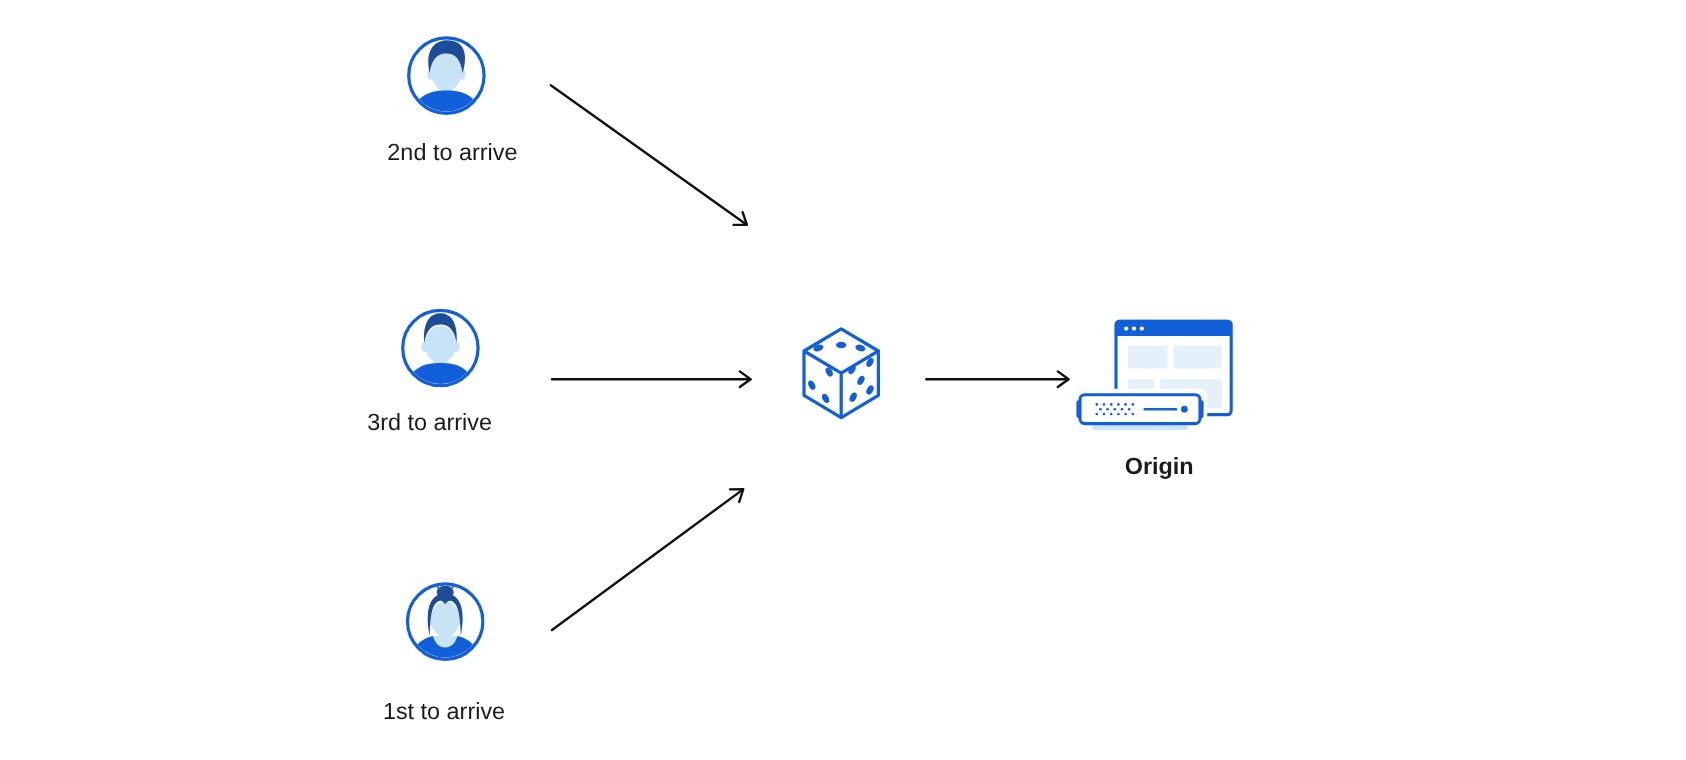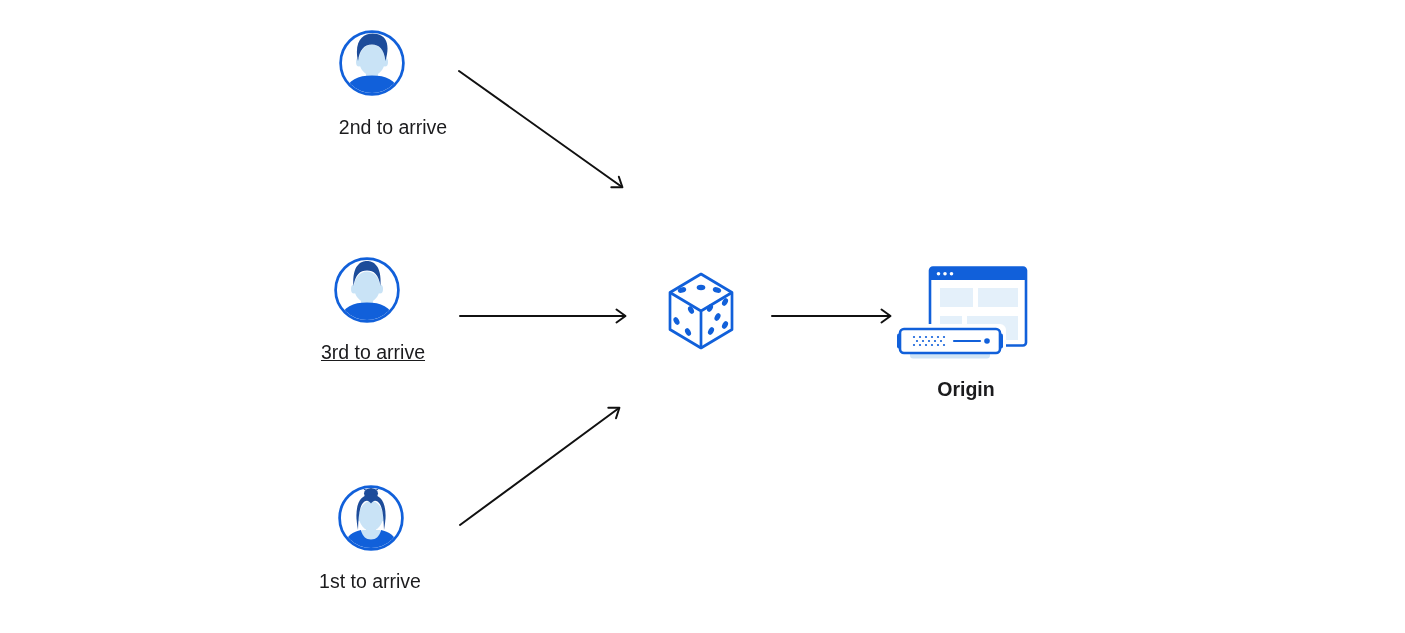--- a/index.html
+++ b/index.html
@@ -48,60 +48,60 @@
     <g clip-path="url(#clipA)">
       <ellipse cx="20" cy="32" rx="3" ry="4.5" fill="var(--skin-light-blue)"></ellipse>
       <ellipse cx="46" cy="32" rx="3" ry="4.5" fill="var(--skin-light-blue)"></ellipse>
       <ellipse cx="33" cy="30" rx="13" ry="15.5" fill="var(--skin-light-blue)"></ellipse>
       <path d="M27,40 h12 v10 h-12 z" fill="var(--skin-light-blue)"></path>
       <path d="M4,66 C8,50 18,45.5 33,45.5 C48,45.5 58,50 62,66 Z" fill="var(--accent-blue)"></path>
       <path d="M19,31 C14,8 27,1.5 38,4 C49,6.5 50.5,17 46.5,31 C45,19 40,14.5 33,14.5 C25,14.5 20.5,20 19,31 Z" fill="var(--hair-navy)"></path>
     </g>
     <circle cx="33" cy="33" r="31.4" fill="none" stroke="var(--accent-blue)" stroke-width="2.7"></circle>
   </svg>
-  <div class="node-label" style="left:377px; top:116px;margin-left:16px;">2nd to arrive</div>
+  <div class="node-label" style="left:377px; top:116px;">2nd to arrive</div>
 
   <svg class="icon" style="left:334px; top:257px;" width="66" height="66" viewBox="0 0 66 66">
     <defs>
         <clipPath id="clipB">
           <circle cx="33" cy="33" r="30"></circle>
         </clipPath>
       </defs>
     <g clip-path="url(#clipB)">
       <ellipse cx="20" cy="32" rx="3" ry="4.5" fill="var(--skin-light-blue)"></ellipse>
       <ellipse cx="46" cy="32" rx="3" ry="4.5" fill="var(--skin-light-blue)"></ellipse>
       <ellipse cx="33" cy="30" rx="13" ry="15.5" fill="var(--skin-light-blue)"></ellipse>
       <path d="M27,40 h12 v10 h-12 z" fill="var(--skin-light-blue)"></path>
       <path d="M4,66 C8,50 18,45.5 33,45.5 C48,45.5 58,50 62,66 Z" fill="var(--accent-blue)"></path>
       <path d="M19.5,29 C18,8 27,4 33,4 C39,4 48,8 46.5,29 C44.5,17.5 40,13.5 33,13.5 C26,13.5 21.5,17.5 19.5,29 Z" fill="var(--hair-navy)"></path>
     </g>
     <circle cx="33" cy="33" r="31.4" fill="none" stroke="var(--accent-blue)" stroke-width="2.7"></circle>
   </svg>
-  <div class="node-label" style="left:373px; top:341px;text-decoration:underline;">3rd to arrive</div>
+  <div class="node-label" style="left:358px; top:341px;">3rd to arrive</div>
 
   <svg class="icon" style="left:338px; top:485px;" width="66" height="66" viewBox="0 0 66 66">
     <defs>
         <clipPath id="clipC">
           <circle cx="33" cy="33" r="30"></circle>
         </clipPath>
       </defs>
     <g clip-path="url(#clipC)">
       <ellipse cx="33" cy="8.5" rx="7" ry="5.5" fill="var(--hair-navy)"></ellipse>
       <path d="M27,4.5 l-3.5,-3.5 M39,4.5 l3.5,-3.5" stroke="var(--hair-navy)" stroke-width="1.6" stroke-linecap="round"></path>
       <ellipse cx="21" cy="32" rx="2.8" ry="4.2" fill="var(--skin-light-blue)"></ellipse>
       <ellipse cx="45" cy="32" rx="2.8" ry="4.2" fill="var(--skin-light-blue)"></ellipse>
       <ellipse cx="33" cy="31" rx="12" ry="15" fill="var(--skin-light-blue)"></ellipse>
       <path d="M28,41 h10 v9 h-10 z" fill="var(--skin-light-blue)"></path>
       <path d="M24,45 h18 v13 h-18 z" fill="var(--skin-light-blue)"></path>
       <path d="M20,45 C15,18 23,9.5 33,9.5 C43,9.5 51,18 46,45 C45.5,30 44.5,20 39.5,16.5 C36.5,14.5 34.5,16.5 33,18.5 C31.5,16.5 29.5,14.5 26.5,16.5 C21.5,20 20.5,30 20,45 Z" fill="var(--hair-navy)"></path>
       <path d="M3,66 C7,51 15,46.5 23,45 C24.5,51.5 28,54.5 33,54.5 C38,54.5 41.5,51.5 43,45 C51,46.5 59,51 63,66 Z" fill="var(--accent-blue)"></path>
     </g>
     <circle cx="33" cy="33" r="31.4" fill="none" stroke="var(--accent-blue)" stroke-width="2.7"></circle>
   </svg>
-  <div class="node-label" style="left:370px; top:570px;">1st to arrive</div>
+  <div class="node-label" style="left:370px; top:582px;">1st to arrive</div>
 
   <svg class="icon" style="left:667px; top:271px;" width="68" height="80" viewBox="0 0 68 80">
     <g stroke="var(--accent-blue)" stroke-width="2.7" stroke-linejoin="round" fill="#ffffff">
       <path d="M34,3 L65,21.5 L65,58.5 L34,77 L3,58.5 L3,21.5 Z"></path>
       <path d="M3,21.5 L34,40 L65,21.5 M34,40 L34,77" fill="none"></path>
     </g>
     <g fill="var(--accent-blue)">
       <ellipse cx="15" cy="19" rx="4.3" ry="2.7" transform="rotate(-18 15 19)"></ellipse>
       <ellipse cx="34" cy="16.5" rx="4.3" ry="2.7"></ellipse>
       <ellipse cx="50" cy="19" rx="4.3" ry="2.7" transform="rotate(18 50 19)"></ellipse>

